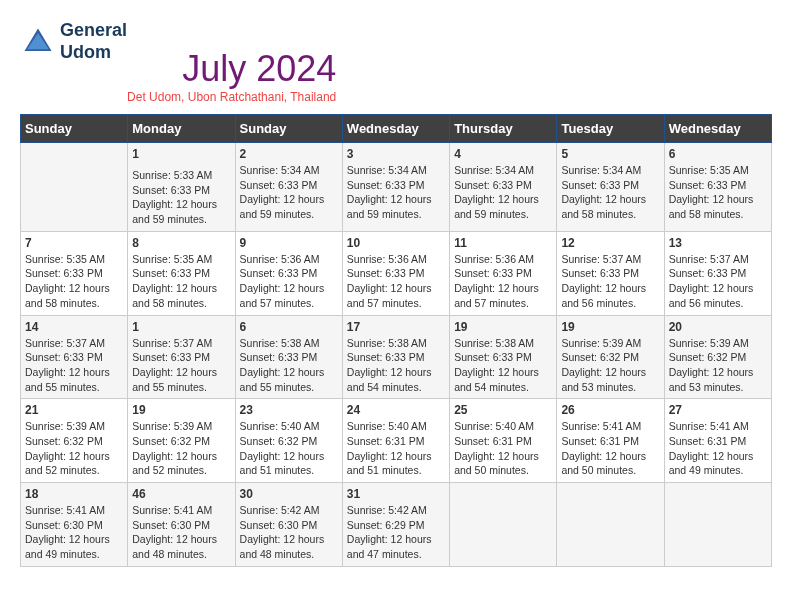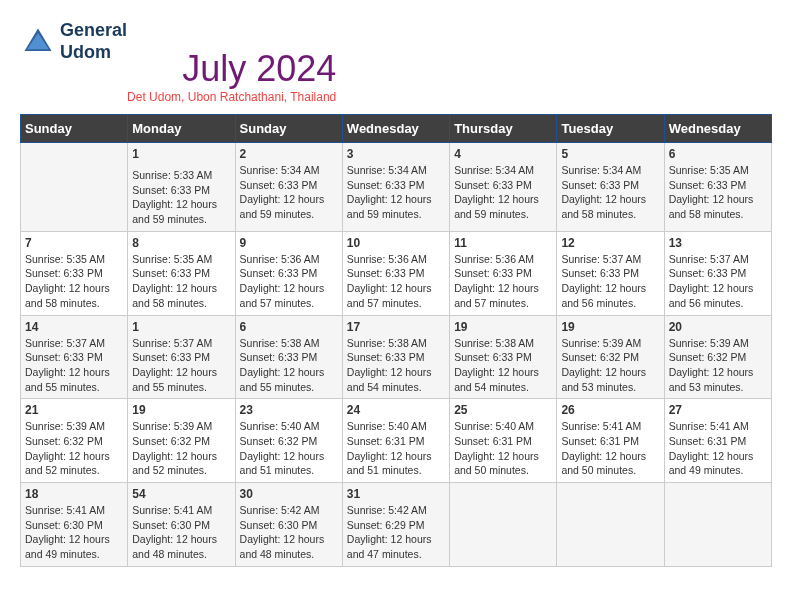--- a/index.html
+++ b/index.html
@@ -320,21 +320,21 @@
       </tr>
       <tr>
         <td>
           <span class="day-number">18</span>
           <div class="day-info" style="white-space: pre-line;">Sunrise: 5:41 AM
 Sunset: 6:30 PM
 Daylight: 12 hours
 and 49 minutes.</div>
         </td>
         <td>
-          <span class="day-number">54</span>
+          <span class="day-number">46</span>
           <div class="day-info" style="white-space: pre-line;">Sunrise: 5:41 AM
 Sunset: 6:30 PM
 Daylight: 12 hours
 and 48 minutes.</div>
         </td>
         <td>
           <span class="day-number">30</span>
           <div class="day-info" style="white-space: pre-line;">Sunrise: 5:42 AM
 Sunset: 6:30 PM
 Daylight: 12 hours

